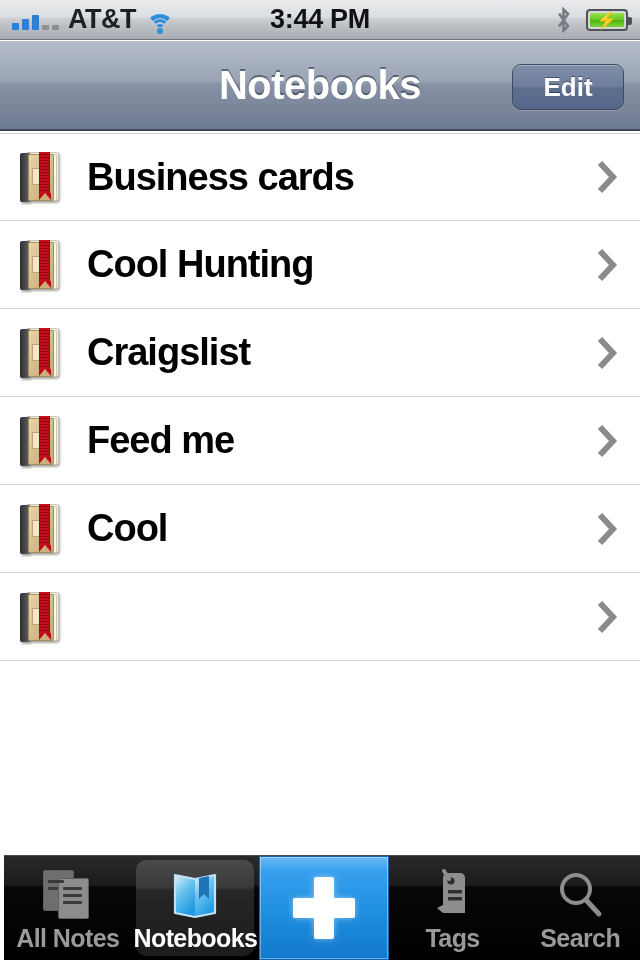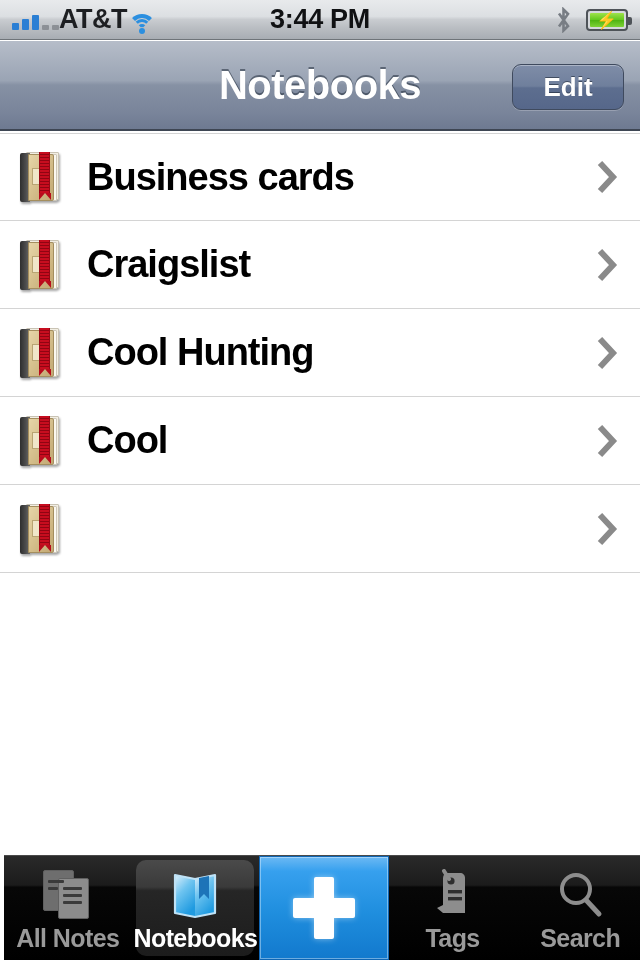--- a/index.html
+++ b/index.html
@@ -11,21 +11,21 @@
   }
   #screen { position:relative; width:640px; height:960px; background:#fff; }
 
   
   .statusbar {
     position:absolute; top:0; left:0; width:640px; height:40px;
     background:linear-gradient(to bottom,#e8eaec 0%,#dcdfe2 42%,#c9ccd0 50%,#b9bdc2 72%,#a8adb3 100%);
     border-bottom:1px solid #6f7479;
     display:flex; align-items:center;
   }
-  .sb-left { display:flex; align-items:flex-end; padding-left:12px; }
+  .sb-left { display:flex; align-items:flex-end; padding-left:12px; gap:9px; }
   .bars { display:flex; align-items:flex-end; gap:3px; height:22px; padding-bottom:4px; }
   .bar { width:7px; border-radius:1px; }
   .bar.on  { background:#2b7fd4; }
   .bar.off { background:#8c9096; }
   .bar.b1 { height:7px; }  .bar.b2 { height:11px; }
   .bar.b3 { height:15px; } .bar.b4 { height:5px; }
   .bar.b5 { height:5px; }
   .carrier {
     font-size:27px; font-weight:bold; color:#1d1f22;
     letter-spacing:-0.5px; line-height:28px; padding-bottom:1px;
@@ -254,35 +254,49 @@
       </div>
       <div class="row">
         <div class="nb-icon">
           <div class="nb-pages"></div>
           <div class="nb-pages2"></div>
           <div class="nb-spine"></div>
           <div class="nb-cover"></div>
           <div class="nb-label"></div>
           <div class="nb-ribbon"></div>
         </div>
+        <div class="row-label">Cool Hunting</div>
+        <svg class="chevron" viewBox="0 0 22 34">
+          <path d="M4 3 L17 17 L4 31" fill="none" stroke="#8a8a8a" stroke-width="6" stroke-linecap="butt" stroke-linejoin="miter"></path>
+        </svg>
+      </div>
+      <div class="row">
+        <div class="nb-icon">
+          <div class="nb-pages"></div>
+          <div class="nb-pages2"></div>
+          <div class="nb-spine"></div>
+          <div class="nb-cover"></div>
+          <div class="nb-label"></div>
+          <div class="nb-ribbon"></div>
+        </div>
         <div class="row-label">Craigslist</div>
         <svg class="chevron" viewBox="0 0 22 34">
           <path d="M4 3 L17 17 L4 31" fill="none" stroke="#8a8a8a" stroke-width="6" stroke-linecap="butt" stroke-linejoin="miter"></path>
         </svg>
       </div>
       <div class="row">
         <div class="nb-icon">
           <div class="nb-pages"></div>
           <div class="nb-pages2"></div>
           <div class="nb-spine"></div>
           <div class="nb-cover"></div>
           <div class="nb-label"></div>
           <div class="nb-ribbon"></div>
         </div>
-        <div class="row-label">Cool Hunting</div>
+        <div class="row-label">Feed me</div>
         <svg class="chevron" viewBox="0 0 22 34">
           <path d="M4 3 L17 17 L4 31" fill="none" stroke="#8a8a8a" stroke-width="6" stroke-linecap="butt" stroke-linejoin="miter"></path>
         </svg>
       </div>
       <div class="row">
         <div class="nb-icon">
           <div class="nb-pages"></div>
           <div class="nb-pages2"></div>
           <div class="nb-spine"></div>
           <div class="nb-cover"></div>

